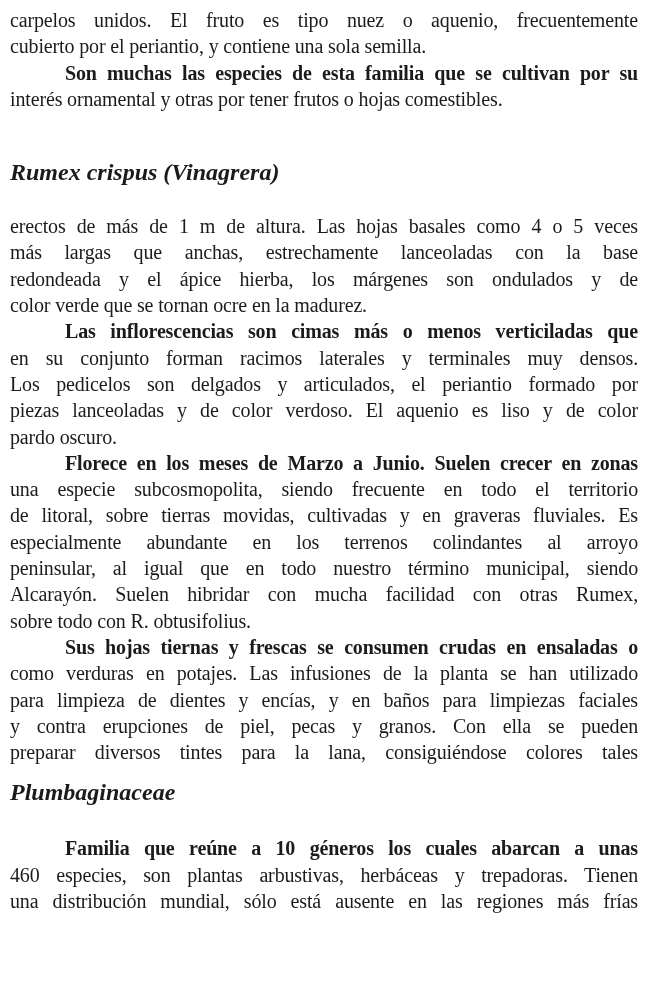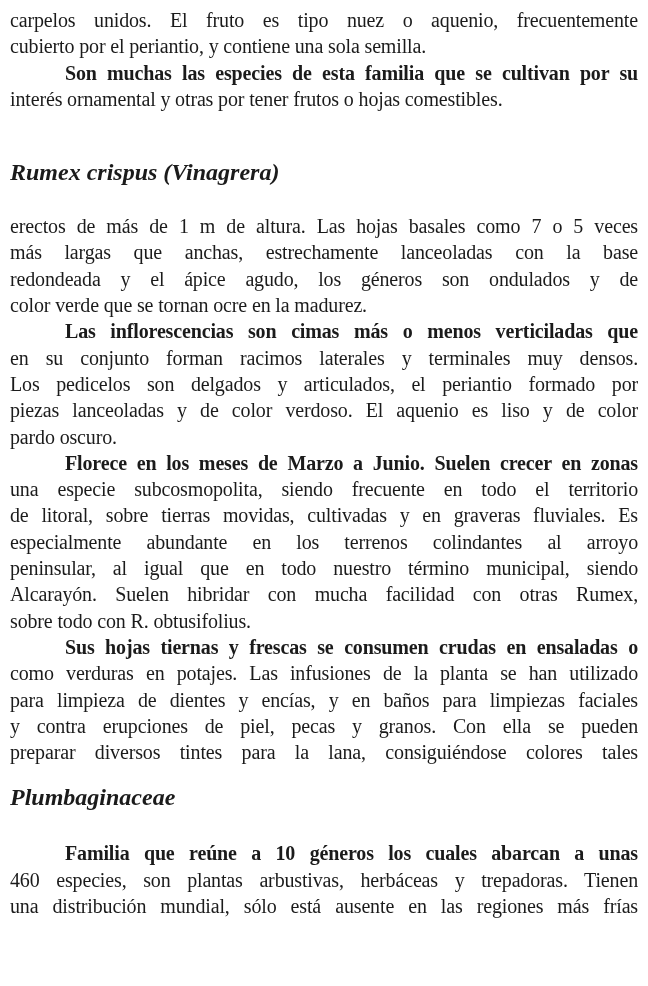--- a/index.html
+++ b/index.html
@@ -39,44 +39,44 @@
     font-size: 24px;
     line-height: 30px;
     font-weight: 700;
     font-style: italic;
     letter-spacing: 0;
   }
   .heading.h1 {
     margin: 45px 0 26px 0;
   }
   .heading.h2 {
-    margin: 17px 0 28px 0;
+    margin: 12px 0 28px 0;
   }
 </style>
 </head>
 <body>
 
 <div class="page">
 
   <div class="para">
     <div class="line">carpelos unidos. El fruto es tipo nuez o aquenio, frecuentemente</div>
     <div class="line end">cubierto por el periantio, y contiene una sola semilla.</div>
   </div>
 
   <div class="para">
     <div class="line indent">Son muchas las especies de esta familia que se cultivan por su</div>
     <div class="line end">interés ornamental y otras por tener frutos o hojas comestibles.</div>
   </div>
 
   <div class="heading h1">Rumex crispus (Vinagrera)</div>
 
   <div class="para">
-    <div class="line">erectos de más de 1 m de altura. Las hojas basales como 7 o 5 veces</div>
+    <div class="line">erectos de más de 1 m de altura. Las hojas basales como 4 o 5 veces</div>
     <div class="line">más largas que anchas, estrechamente lanceoladas con la base</div>
-    <div class="line">redondeada y el ápice agudo, los géneros son ondulados y de</div>
+    <div class="line">redondeada y el ápice hierba, los márgenes son ondulados y de</div>
     <div class="line end">color verde que se tornan ocre en la madurez.</div>
   </div>
 
   <div class="para">
     <div class="line indent">Las inflorescencias son cimas más o menos verticiladas que</div>
     <div class="line">en su conjunto forman racimos laterales y terminales muy densos.</div>
     <div class="line">Los pedicelos son delgados y articulados, el periantio formado por</div>
     <div class="line">piezas lanceoladas y de color verdoso. El aquenio es liso y de color</div>
     <div class="line end">pardo oscuro.</div>
   </div>

